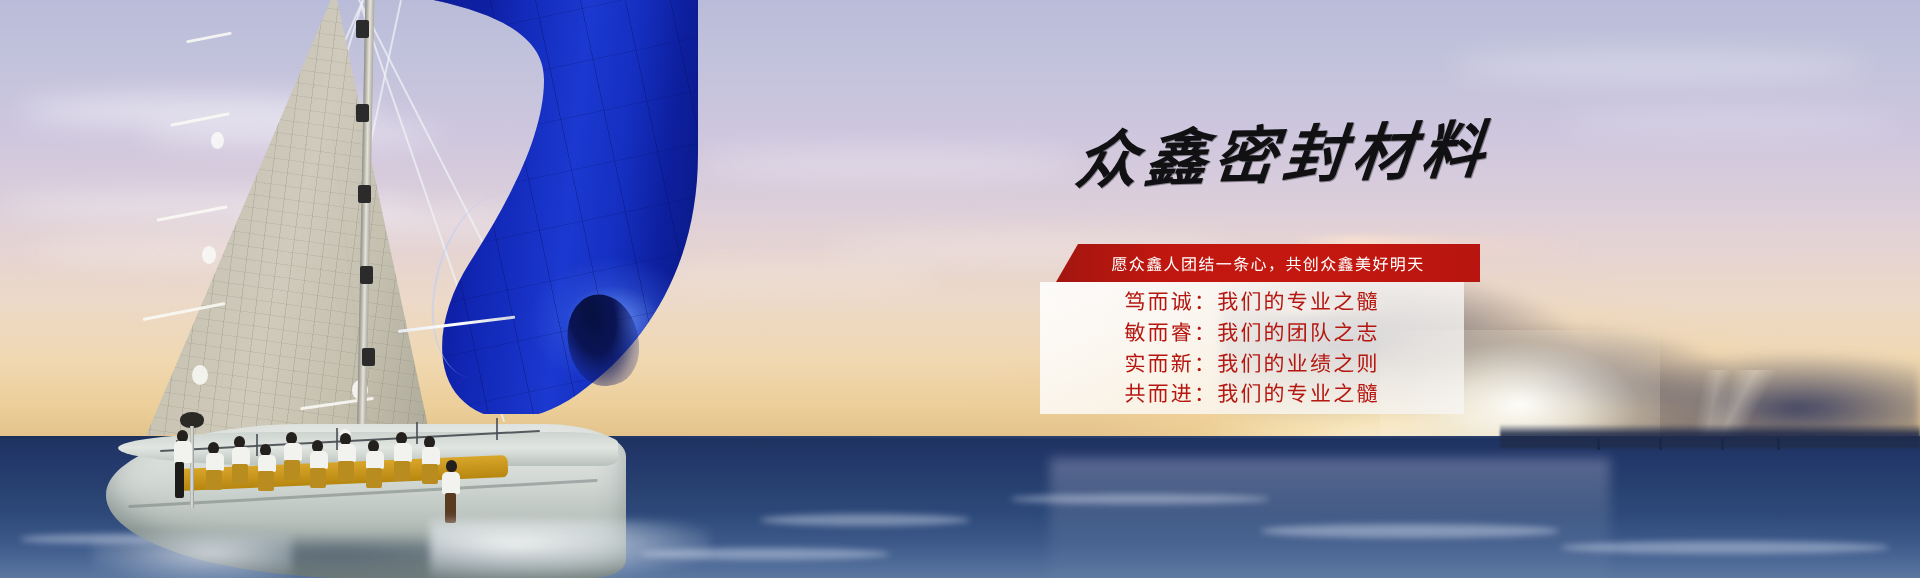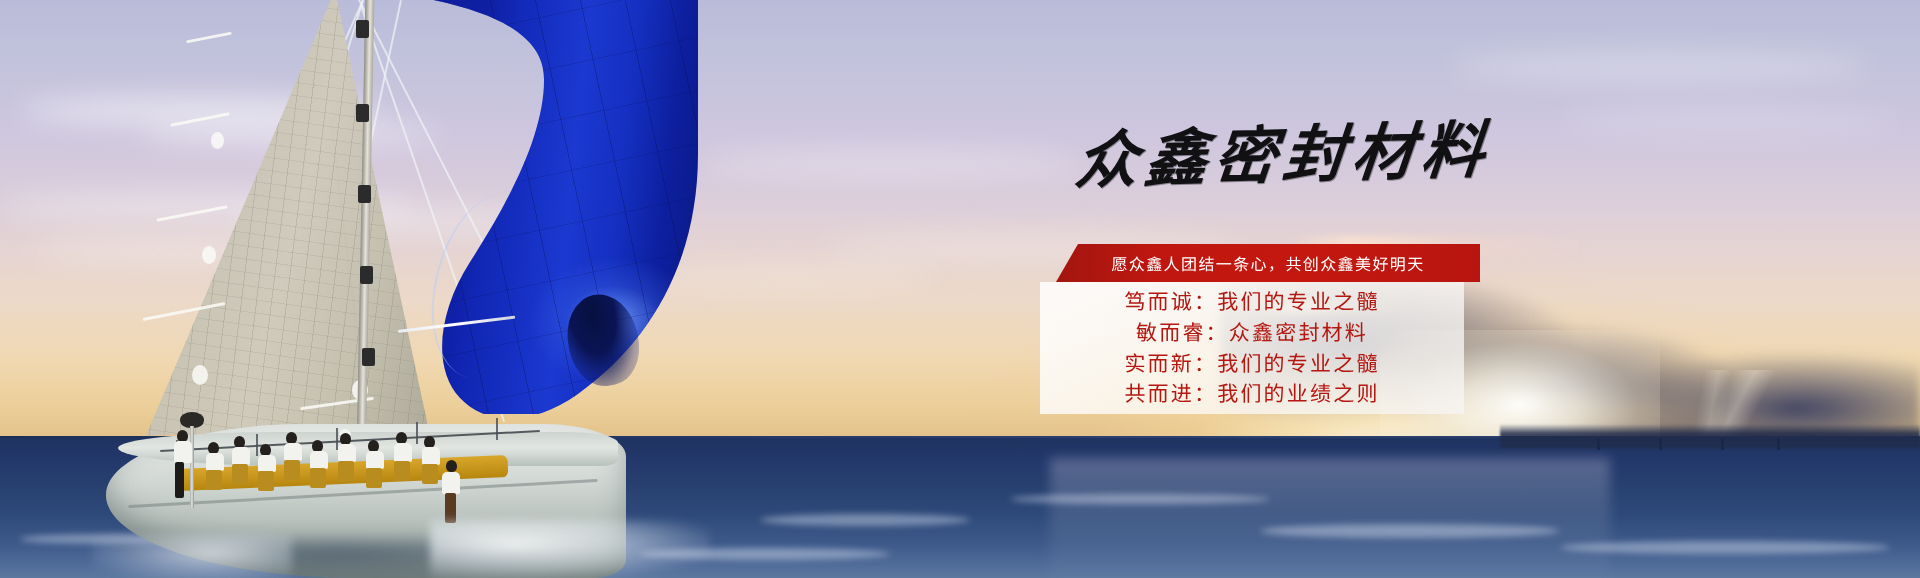--- a/index.html
+++ b/index.html
@@ -621,20 +621,20 @@
   <div class="text-block">
 
     <div class="brand-title">众鑫密封材料</div>
 
     <div class="tagline-bar">
       <span class="tagline-text">愿众鑫人团结一条心，共创众鑫美好明天</span>
     </div>
 
     <div class="slogan-panel">
       <div class="slogan-line">笃而诚：我们的专业之髓</div>
-      <div class="slogan-line">敏而睿：众鑫密封材料</div>
-      <div class="slogan-line">实而新：我们的专业之髓</div>
-      <div class="slogan-line">共而进：我们的业绩之则</div>
+      <div class="slogan-line">敏而睿：我们的团队之志</div>
+      <div class="slogan-line">实而新：我们的业绩之则</div>
+      <div class="slogan-line">共而进：我们的专业之髓</div>
     </div>
 
   </div>
 
 </div>
 
 </body></html>

